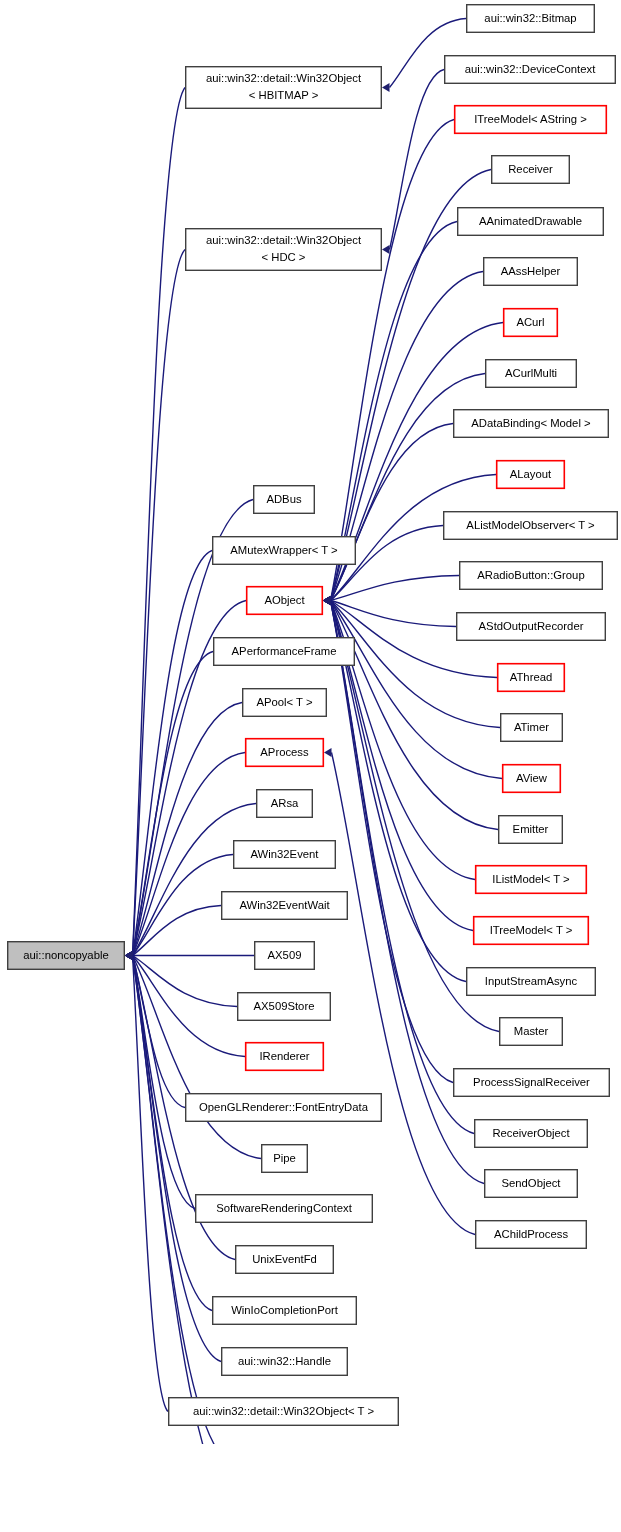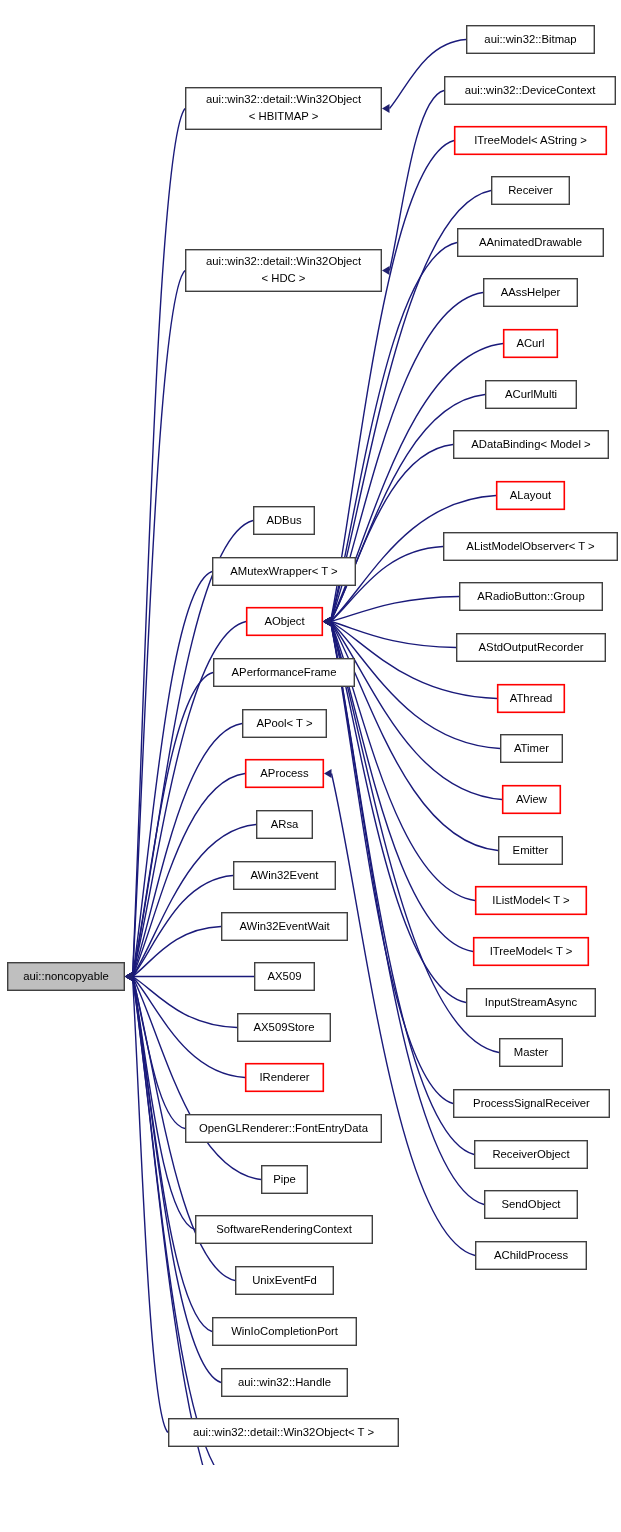--- a/index.html
+++ b/index.html
@@ -10,21 +10,20 @@
   }
   body {
     font-family: "Liberation Sans", sans-serif;
   }
   #graph-wrap {
     position: relative;
     width: 621px;
     height: 1444px;
     overflow: hidden;
     background: #ffffff;
-    margin-top: 21px;
   }
   svg#graph {
     display: block;
     width: 621px;
     height: 1532px;
   }
   .edge {
     fill: none;
     stroke: #1a1a7a;
     stroke-width: 1.4;

